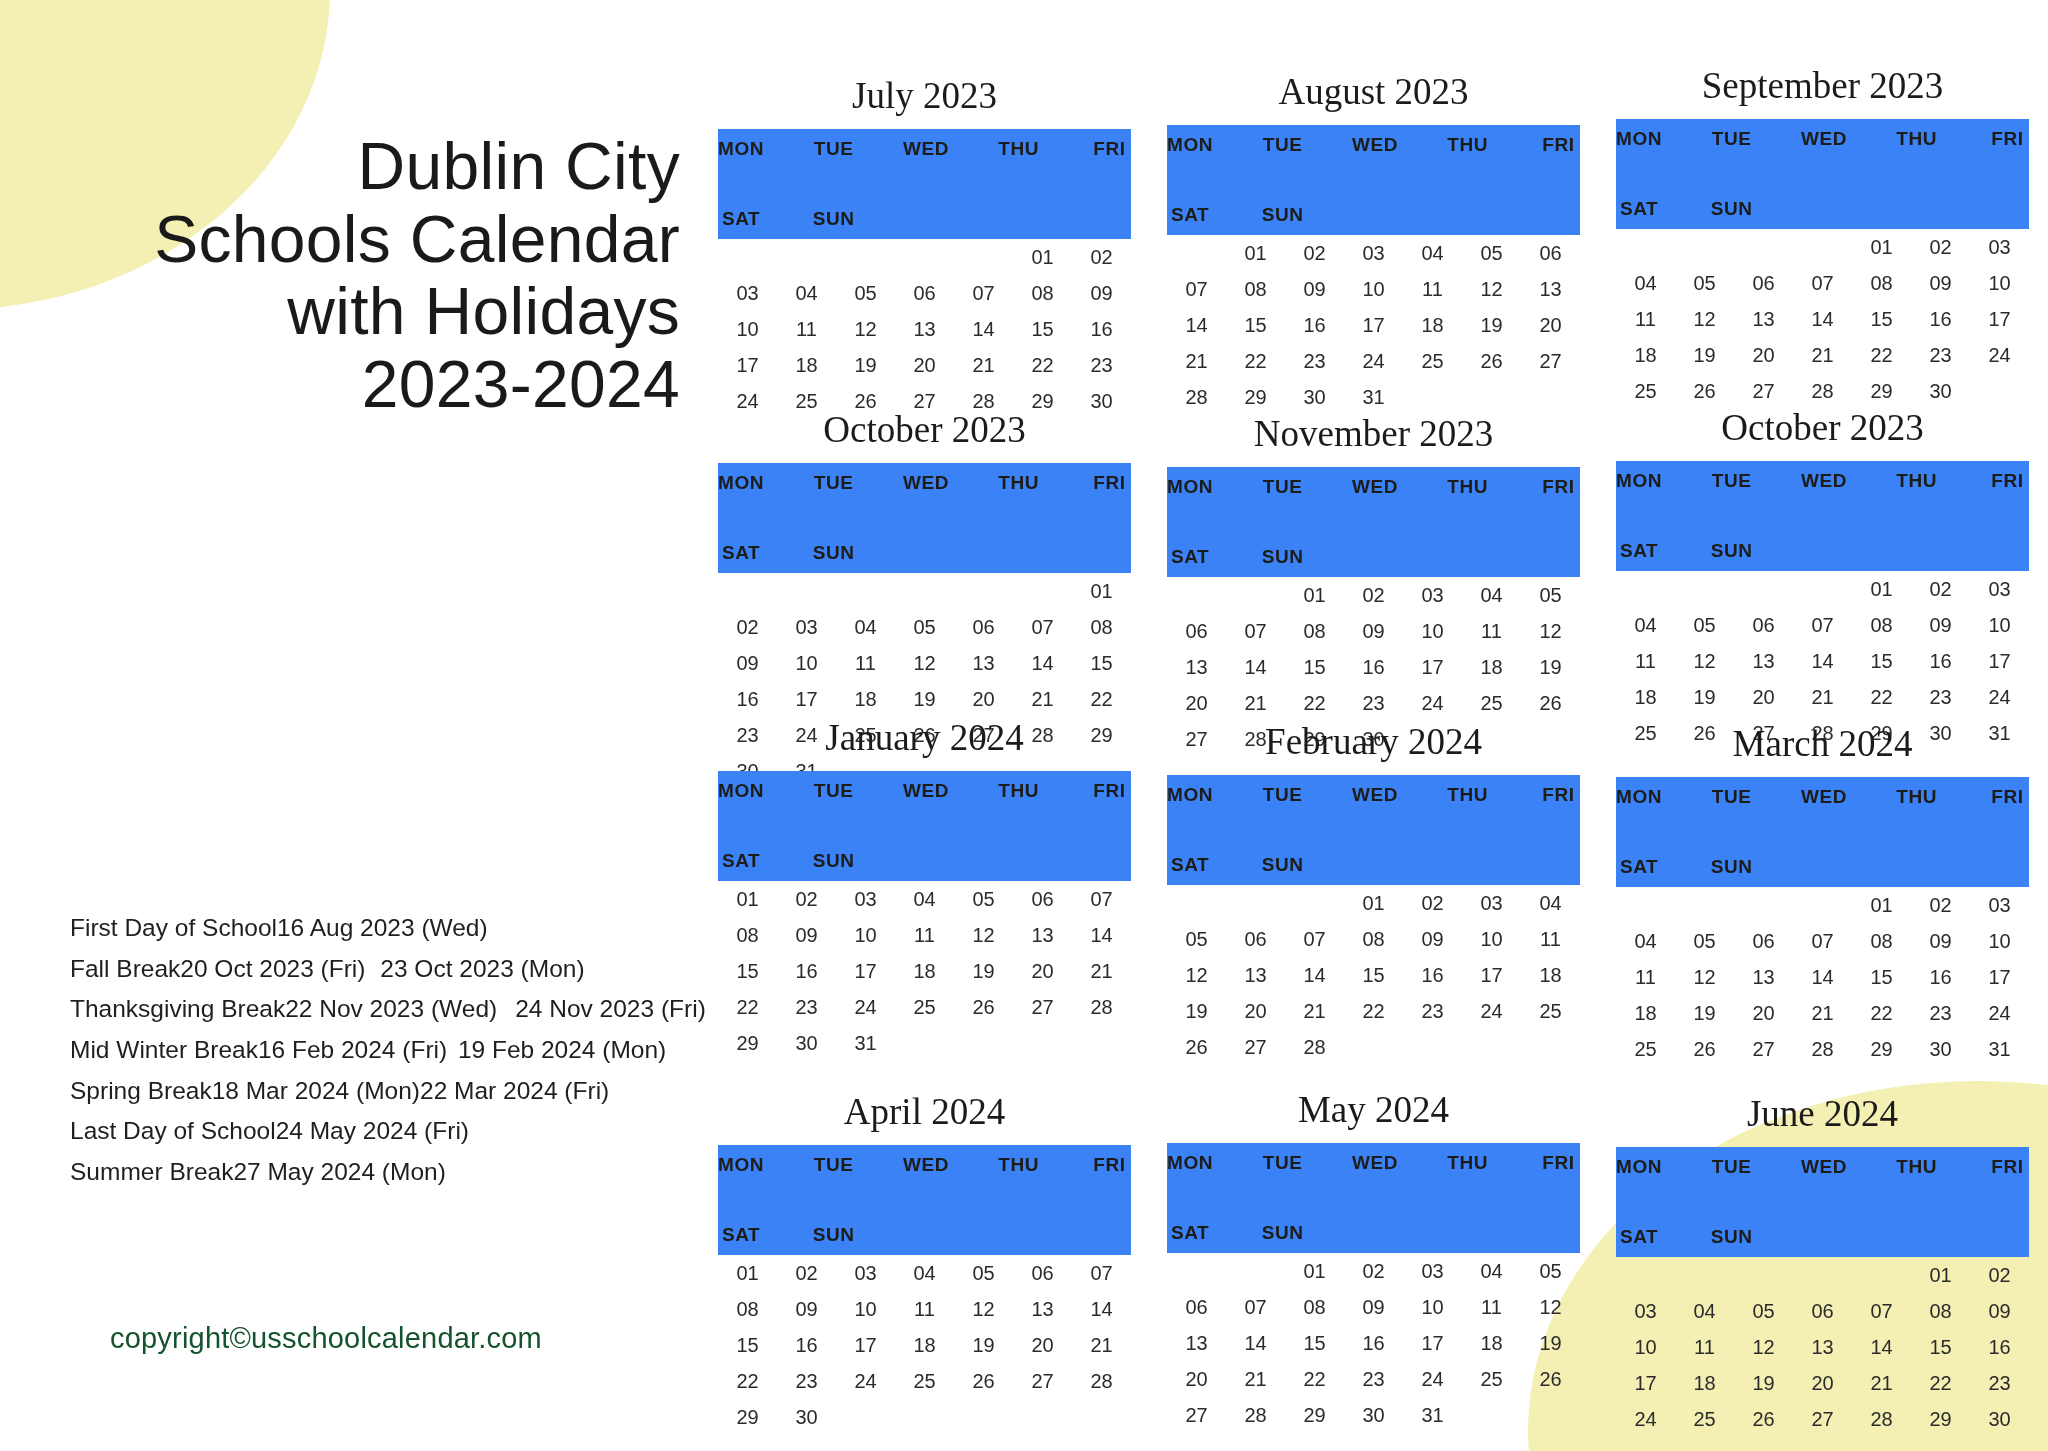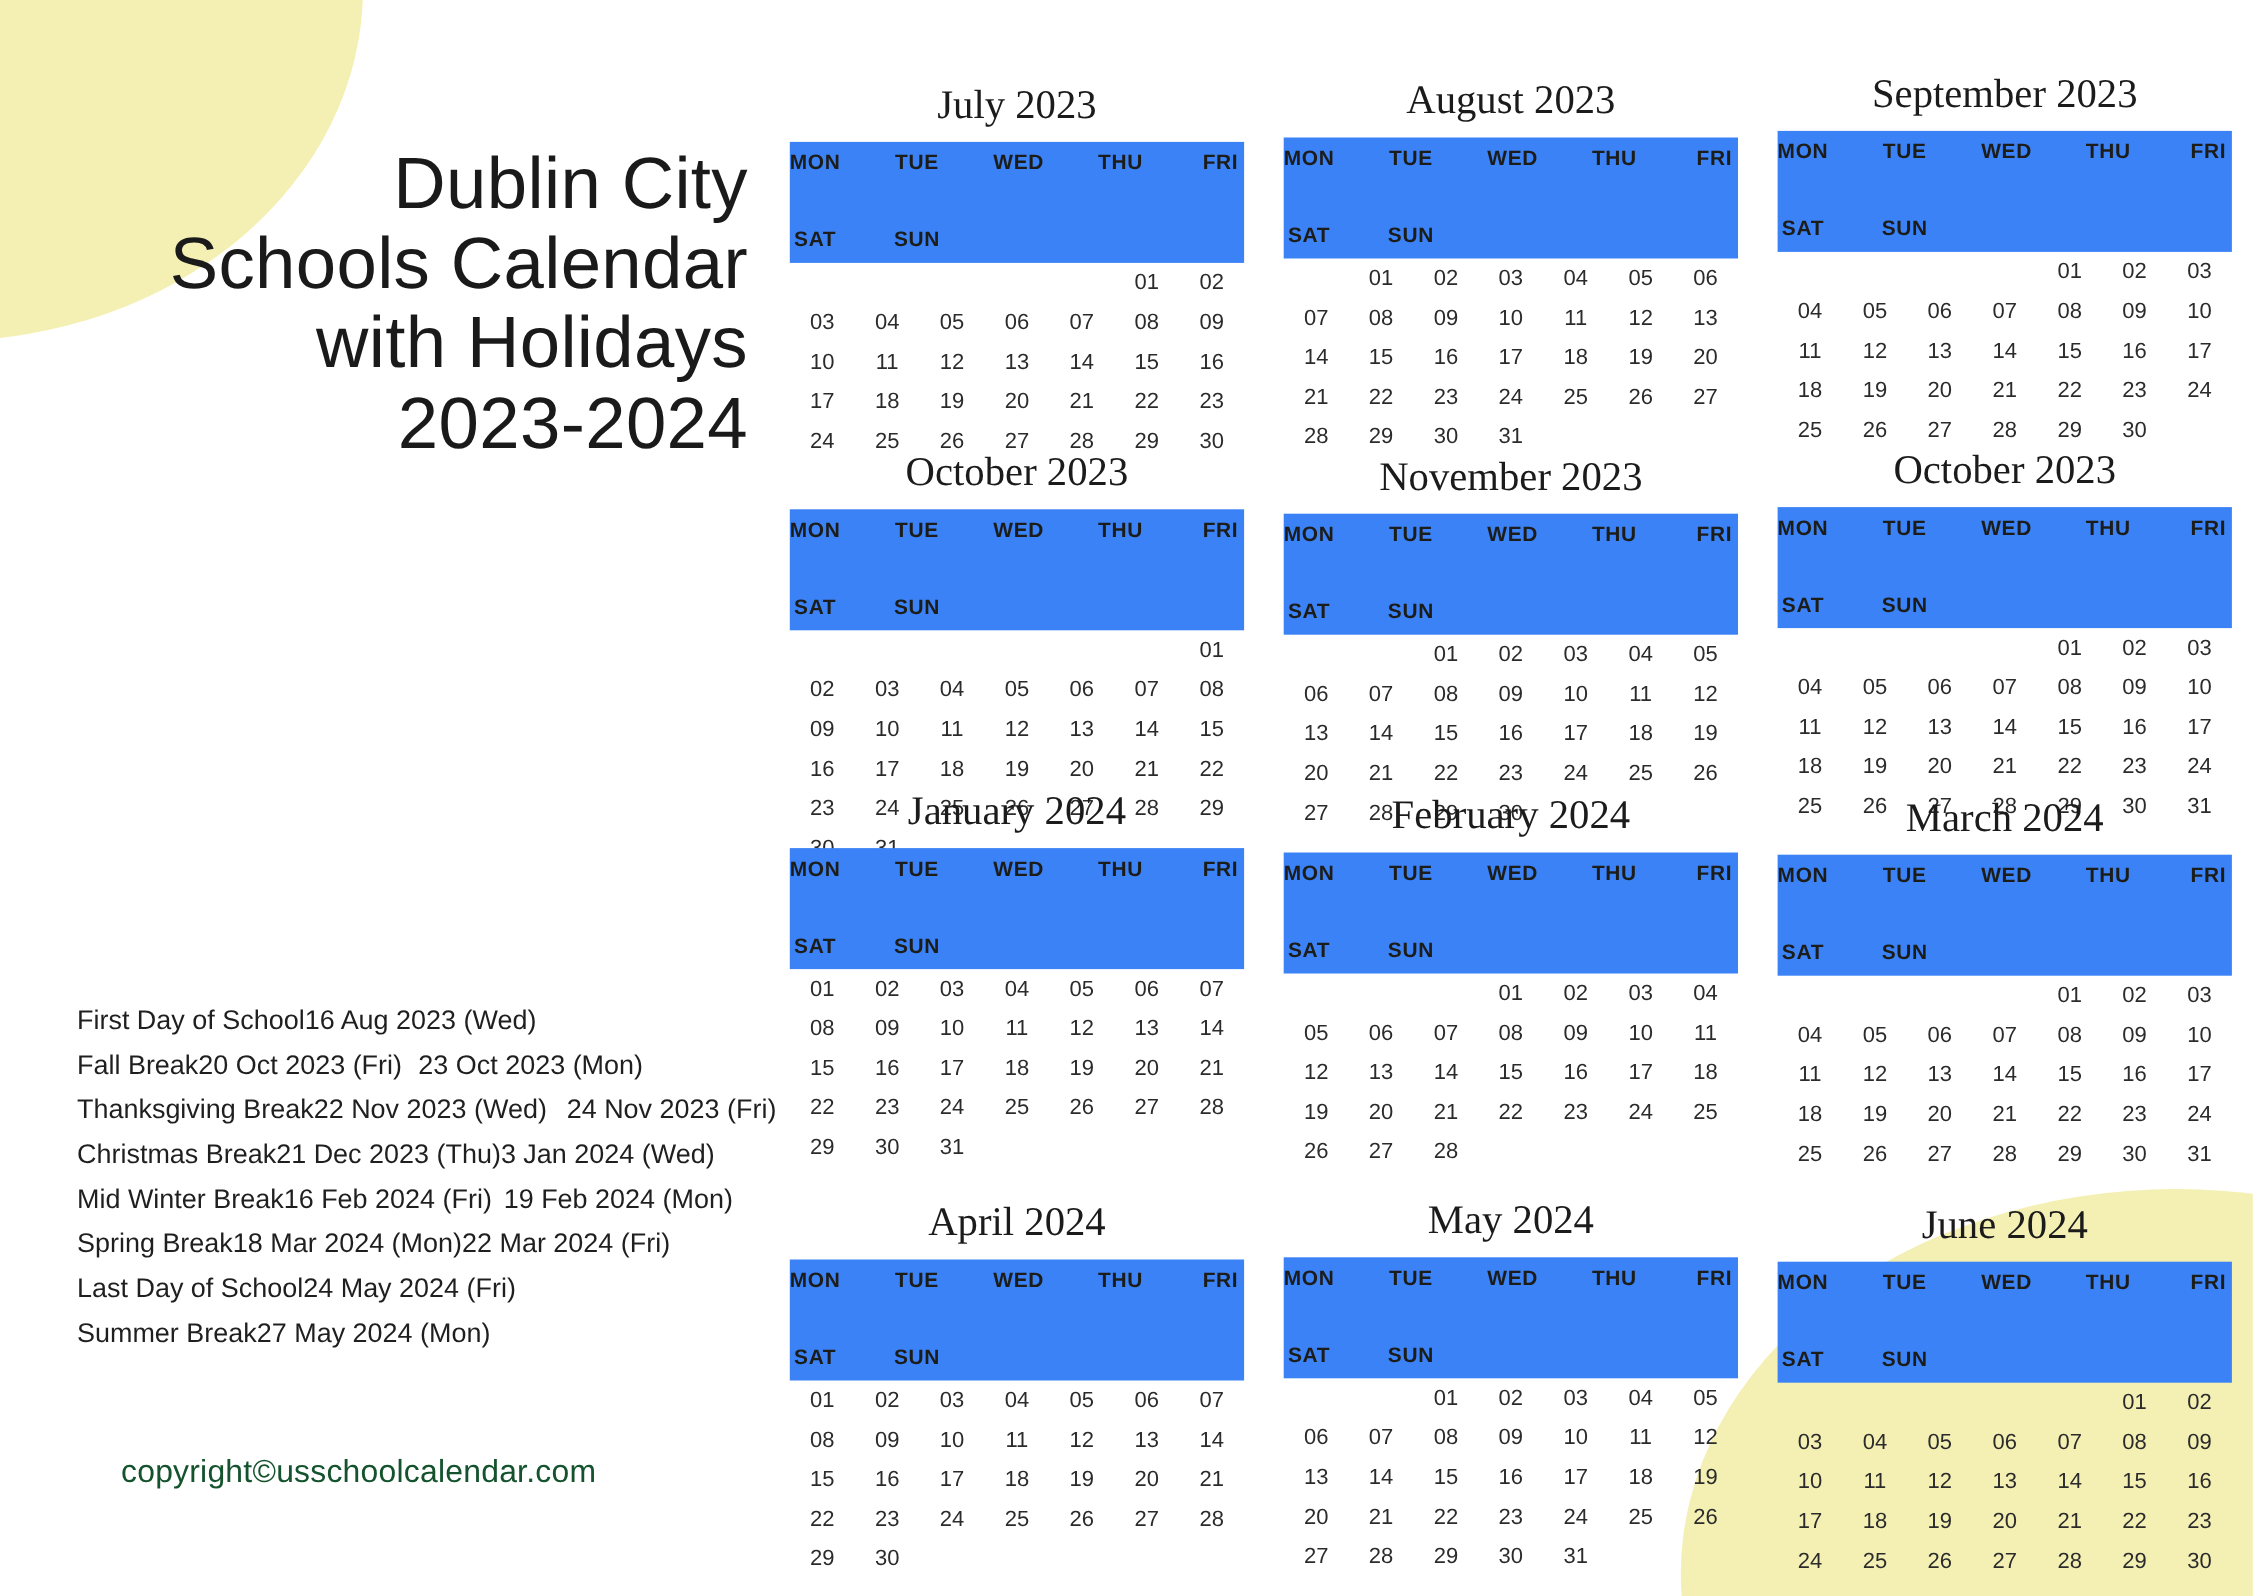--- a/index.html
+++ b/index.html
@@ -90,21 +90,20 @@
 
   <div class="left-col">
     <div id="page-title">Dublin City
 Schools Calendar
 with Holidays
 2023-2024</div>
     <div id="holiday-list">
         <div class="holiday-row"><span class="h-name" style="min-width: 148px;">First Day of School</span><span class="h-start">16 Aug 2023 (Wed)</span></div>
         <div class="holiday-row"><span class="h-name" style="min-width: 92px;">Fall Break</span><span class="h-start" style="min-width: 200px;">20 Oct 2023 (Fri)</span><span class="h-end">23 Oct 2023 (Mon)</span></div>
         <div class="holiday-row"><span class="h-name" style="min-width: 215px;">Thanksgiving Break</span><span class="h-start" style="min-width: 230px;">22 Nov 2023 (Wed)</span><span class="h-end">24 Nov 2023 (Fri)</span></div>
-        <div class="holiday-row"><span class="h-name" style="min-width: 168px;">Christmas Break</span><span class="h-start" style="min-width: 200px;">21 Dec 2023 (Thu)</span><span class="h-end">3 Jan 2024 (Wed)</span></div>
         <div class="holiday-row"><span class="h-name" style="min-width: 168px;">Mid Winter Break</span><span class="h-start" style="min-width: 200px;">16 Feb 2024 (Fri)</span><span class="h-end">19 Feb 2024 (Mon)</span></div>
         <div class="holiday-row"><span class="h-name" style="min-width: 130px;">Spring Break</span><span class="h-start" style="min-width: 200px;">18 Mar 2024 (Mon)</span><span class="h-end">22 Mar 2024 (Fri)</span></div>
         <div class="holiday-row"><span class="h-name" style="min-width: 148px;">Last Day of School</span><span class="h-start">24 May 2024 (Fri)</span></div>
         <div class="holiday-row"><span class="h-name" style="min-width: 130px;">Summer Break</span><span class="h-start">27 May 2024 (Mon)</span></div>
       </div>
     <div id="copyright">copyright©usschoolcalendar.com</div>
   </div>
 
   <div class="cal-area">
     <div class="cal-row" id="cal-row-0">

